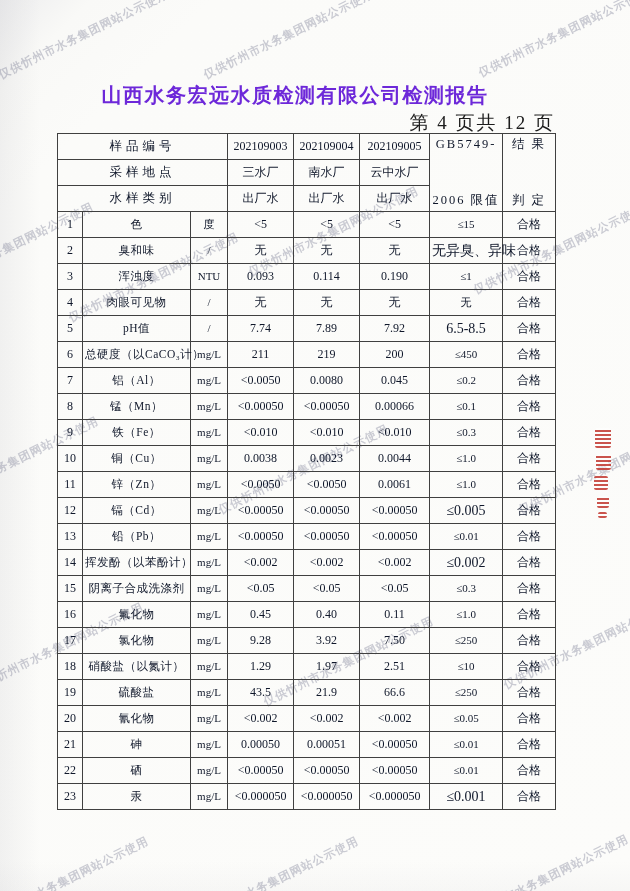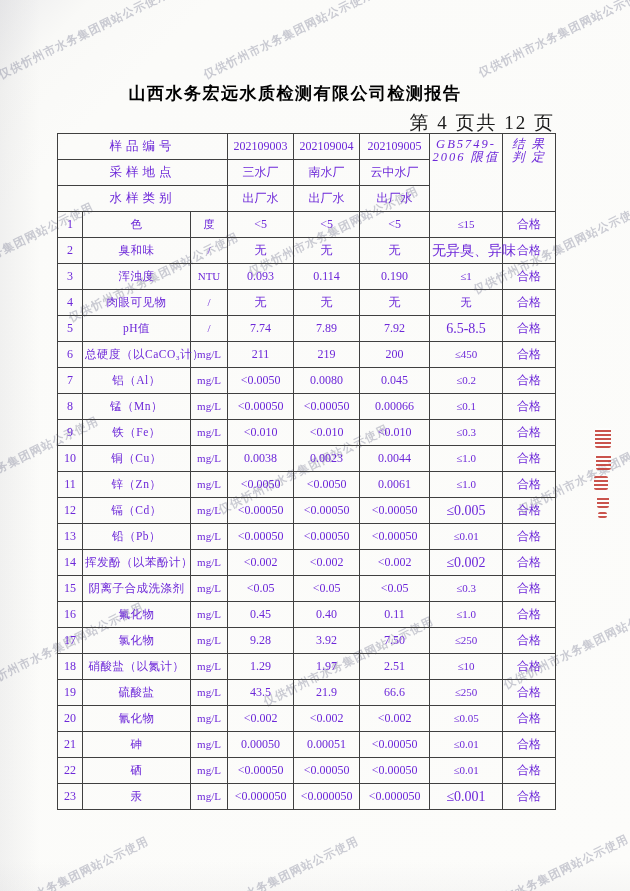--- a/index.html
+++ b/index.html
@@ -24,53 +24,53 @@
     font-family:"Liberation Sans","DejaVu Sans",sans-serif;
     font-size:11.5px;letter-spacing:1px;
     color:rgba(128,131,152,.40);
     font-weight:600;
   }
   
   .title{
     position:absolute;left:0;right:40px;top:82px;z-index:2;
     text-align:center;
     font-family:"Liberation Sans","DejaVu Sans",sans-serif;
-    font-weight:bold;font-size:17px;letter-spacing:1.5px;color:#000000;
+    font-weight:bold;font-size:20px;letter-spacing:1.5px;color:#6d28d9;
   }
   .meta-row{
     position:absolute;left:57px;top:110px;width:498px;height:18px;z-index:2;
   }
   .report-no{
     position:absolute;left:0;top:0;
     font-size:13px;font-weight:bold;letter-spacing:.5px;color:#1c1c1c;
   }
   .page-ind{
     position:absolute;right:0;top:0;
     font-size:19px;letter-spacing:2px;color:#1c1c1c;
   }
   
   table.report{
     position:absolute;left:57px;top:133px;width:498px;z-index:2;
     border-collapse:collapse;table-layout:fixed;
     border:1.6px solid #353535;
-    font-size:12px;color:#6d28d9;padding-left:8px;
+    font-size:12px;color:#0f172a;padding-left:8px;
   }
   table.report td{
     border:1px solid #404040;
     text-align:center;vertical-align:middle;
     padding:0 2px;overflow:visible;white-space:nowrap;
     height:25px;line-height:1.1;
   }
   thead td{height:24px;}
   td.span-label{letter-spacing:4px;font-size:12.5px;}
   td.param{text-align:left;padding-left:6px;font-size:11.5px;letter-spacing:.5px;}
   td.unit{font-size:11px;}
   td.limit{font-size:11px;}
   td.limit-small{font-size:14px;letter-spacing:0;}
-  .two-line{display:flex;flex-direction:column;justify-content:flex-start;height:70px;font-size:12.5px;letter-spacing:2px;font-style:italic;}
+  .two-line{display:flex;flex-direction:column;justify-content:space-between;height:70px;font-size:12.5px;letter-spacing:2px;}
   
   #seal{
     position:absolute;left:593px;top:428px;width:24px;height:92px;z-index:3;
     filter:blur(.7px);opacity:.85;pointer-events:none;
   }
   .seal-blob{position:absolute;border-radius:2px;}
 </style>
 </head>
 <body>
 

